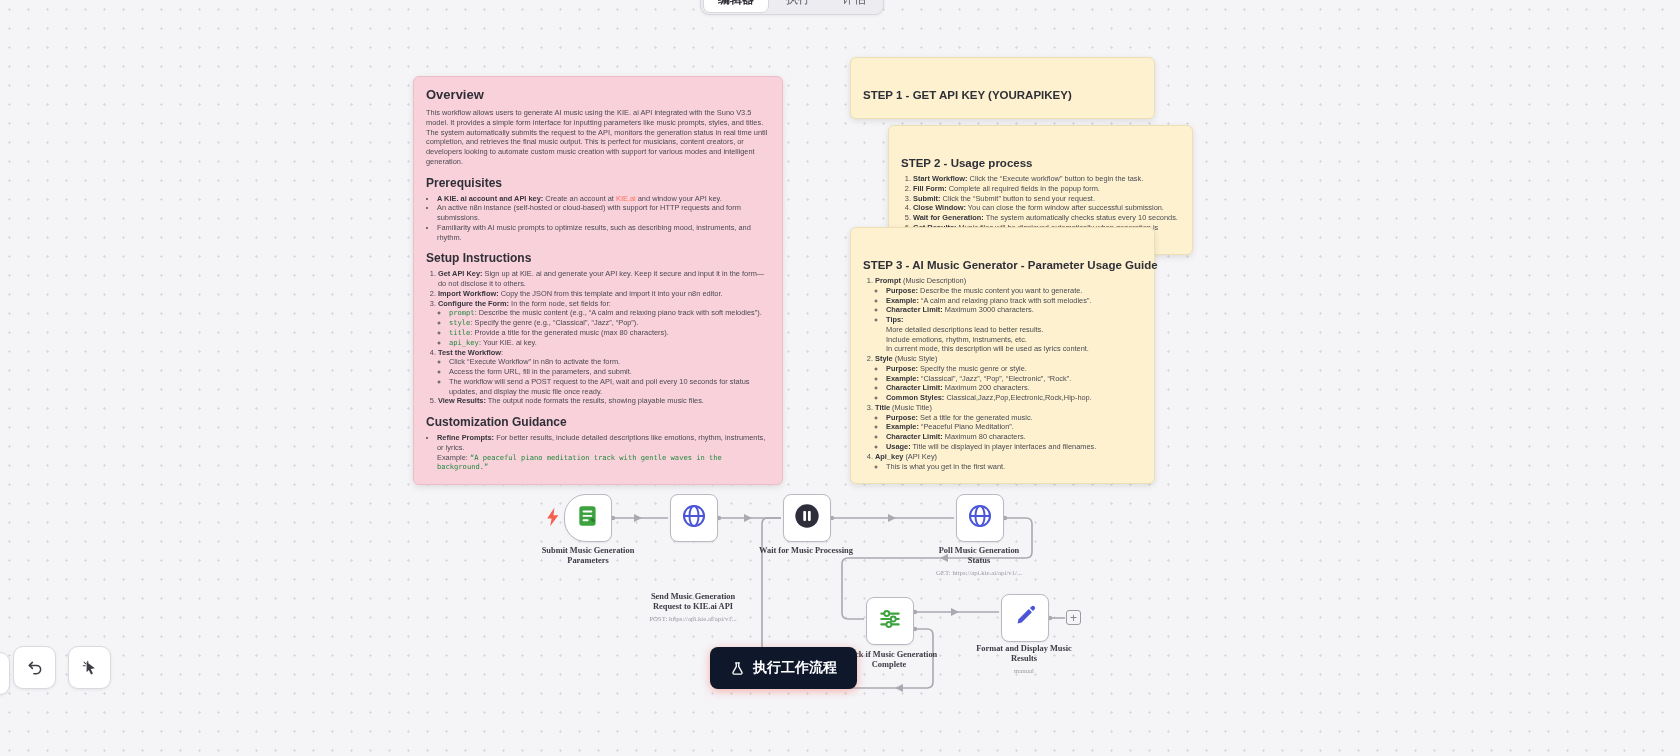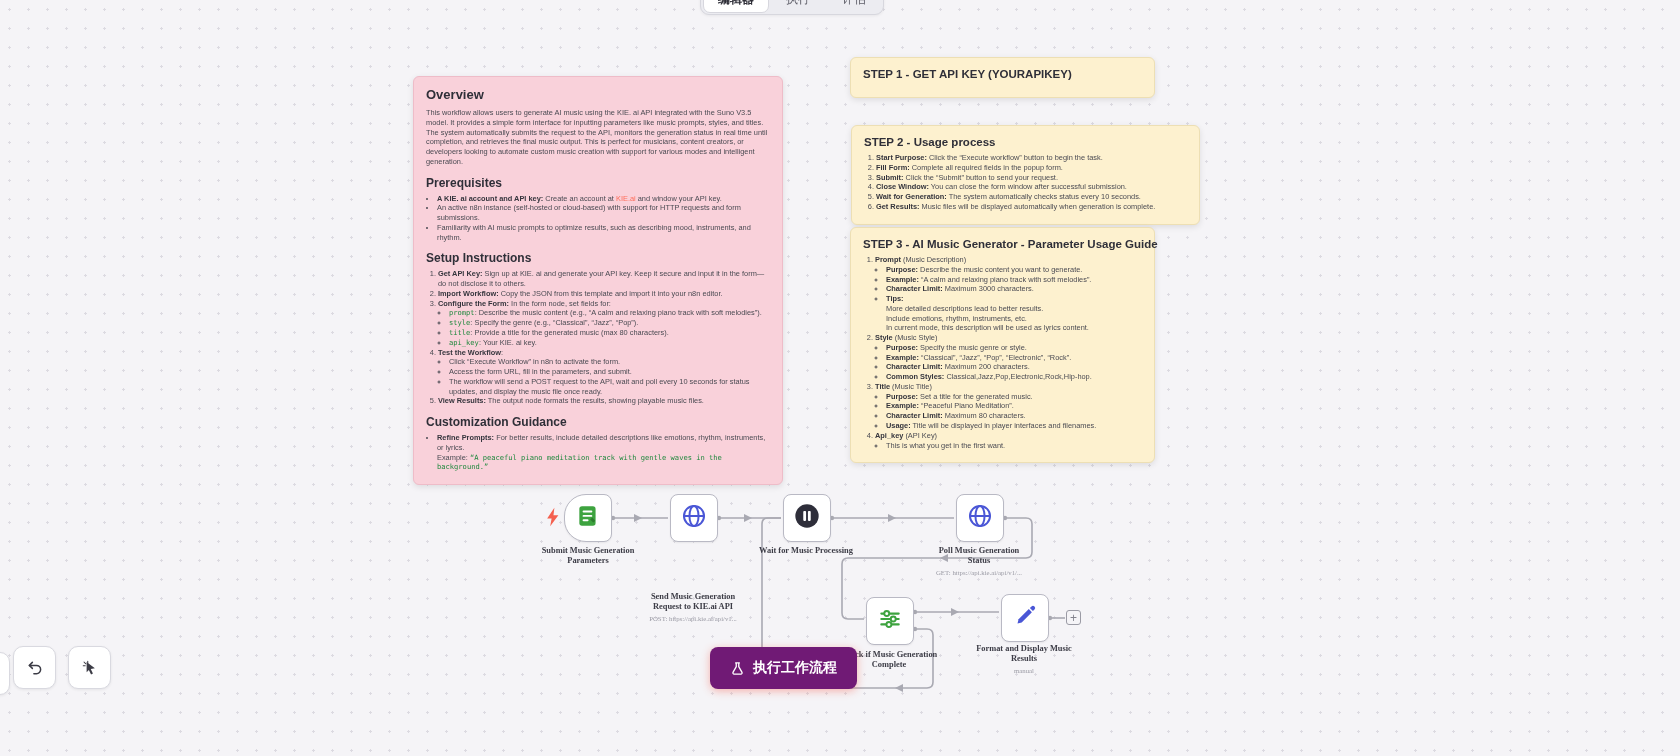--- a/index.html
+++ b/index.html
@@ -20,21 +20,21 @@
   .tab{ padding:4px 14px; font-size:12px; color:#62626c; border-radius:7px; border:1px solid transparent; cursor:pointer; white-space:nowrap;}
   .tab.active{ background:#fff; border-color:#d7d7de; color:#2d2d36; font-weight:bold; }
 
   
   .note{ position:absolute; border-radius:6px; padding:10px 12px 12px;
     box-shadow:0 2px 6px rgba(0,0,0,.10); z-index:10; }
   .note.pink{ background:#f9d1da; border:1px solid #eebcc8; }
   .note.yellow{ background:#fdf1cf; border:1px solid #eddfb4; }
   .note h1{ font-size:13px; font-weight:bold; color:#2f2f38; margin-bottom:6px; }
   .note h2{ font-size:12px; font-weight:bold; color:#2f2f38; margin:9px 0 4px; }
-  .note h3{ font-size:11.5px; font-weight:bold; color:#2f2f38; margin-bottom:5px; white-space:nowrap; }
+  .note h3{ font-size:11.5px; font-weight:bold; color:#2f2f38; margin-bottom:5px; white-space:nowrap;margin-top:21px; }
   .note p,.note li{ font-size:7.4px; line-height:1.32; color:#4a4a52; }
   .note b{ color:#35353d; }
   .note ul.b{ list-style:disc; padding-left:11px; }
   .note ol{ padding-left:12px; }
   .note ul.sub{ list-style:circle; padding-left:11px; }
   .note ul.sub li.noli{ list-style:none; }
   .lnk{ color:#ff6d5a; text-decoration:none; cursor:pointer; }
   .code{ font-family:"DejaVu Sans Mono", monospace; color:#1f883d; font-size:7.1px; }
   .imp{ color:#d93025; font-weight:bold; }
 
@@ -46,21 +46,21 @@
   .node.trigger{ border-radius:22px 8px 8px 22px; }
   .nlabel{ position:absolute; width:100px; text-align:center; font-size:8.4px; font-weight:bold;
     color:#3c3c46; line-height:1.22; z-index:2;font-family:Liberation Serif, serif; }
   .nsub{ display:block; font-size:6.8px; font-weight:normal; color:#9b9ba5; margin-top:2px; }
   .bolt{ position:absolute; z-index:3; }
   .plusbox{ position:absolute; width:15px; height:15px; border:1.5px solid #9b9ba5; border-radius:3px;
     color:#83838d; font-size:12px; line-height:12px; text-align:center; z-index:3; background:transparent; cursor:pointer;}
 
   
   .execute-btn{ position:absolute; left:710px; top:647px; height:42px; padding:0 20px;
-    background:#701a75; border:none; border-radius:8px; color:#fff; font-size:14px; font-weight:bold;
+    background:#0f172a; border:none; border-radius:8px; color:#fff; font-size:14px; font-weight:bold;
     display:flex; align-items:center; gap:8px; z-index:15; cursor:pointer;
     font-family:"Liberation Sans", sans-serif; box-shadow:0 2px 8px rgba(244,96,79,.45); }
   .tool-btn{ position:absolute; width:43px; height:43px; background:#fff; border:1px solid #d9d9e0;
     border-radius:10px; display:flex; align-items:center; justify-content:center; z-index:15; cursor:pointer;
     box-shadow:0 1px 3px rgba(0,0,0,.07); }
 </style>
 </head>
 <body>
 
 <div class="tabbar">
@@ -223,24 +223,24 @@
       <b>Refine Prompts:</b><span> For better results, include detailed descriptions like emotions, rhythm, instruments, or lyrics.</span><br>
       <span>Example: </span><span class="code">“A peaceful piano meditation track with gentle waves in the background.”</span>
     </li>
   </ul>
 </div>
 
 <div class="note yellow" style="left:850px; top:57px; width:305px;">
   <h3>STEP 1 - GET API KEY (YOURAPIKEY)</h3>
 </div>
 
-<div class="note yellow" style="left:851px; top:125px; width:349px;">
+<div class="note yellow" style="left:888px; top:125px; width:305px;">
   <h3>STEP 2 - Usage process</h3>
   <ol>
-    <li><b>Start Purpose:</b><span> Click the “Execute workflow” button to begin the task.</span></li>
+    <li><b>Start Workflow:</b><span> Click the “Execute workflow” button to begin the task.</span></li>
     <li><b>Fill Form:</b><span> Complete all required fields in the popup form.</span></li>
     <li><b>Submit:</b><span> Click the “Submit” button to send your request.</span></li>
     <li><b>Close Window:</b><span> You can close the form window after successful submission.</span></li>
     <li><b>Wait for Generation:</b><span> The system automatically checks status every 10 seconds.</span></li>
     <li><b>Get Results:</b><span> Music files will be displayed automatically when generation is complete.</span></li>
   </ol>
 </div>
 
 <div class="note yellow" style="left:850px; top:227px; width:305px;">
   <h3>STEP 3 - AI Music Generator - Parameter Usage Guide</h3>

